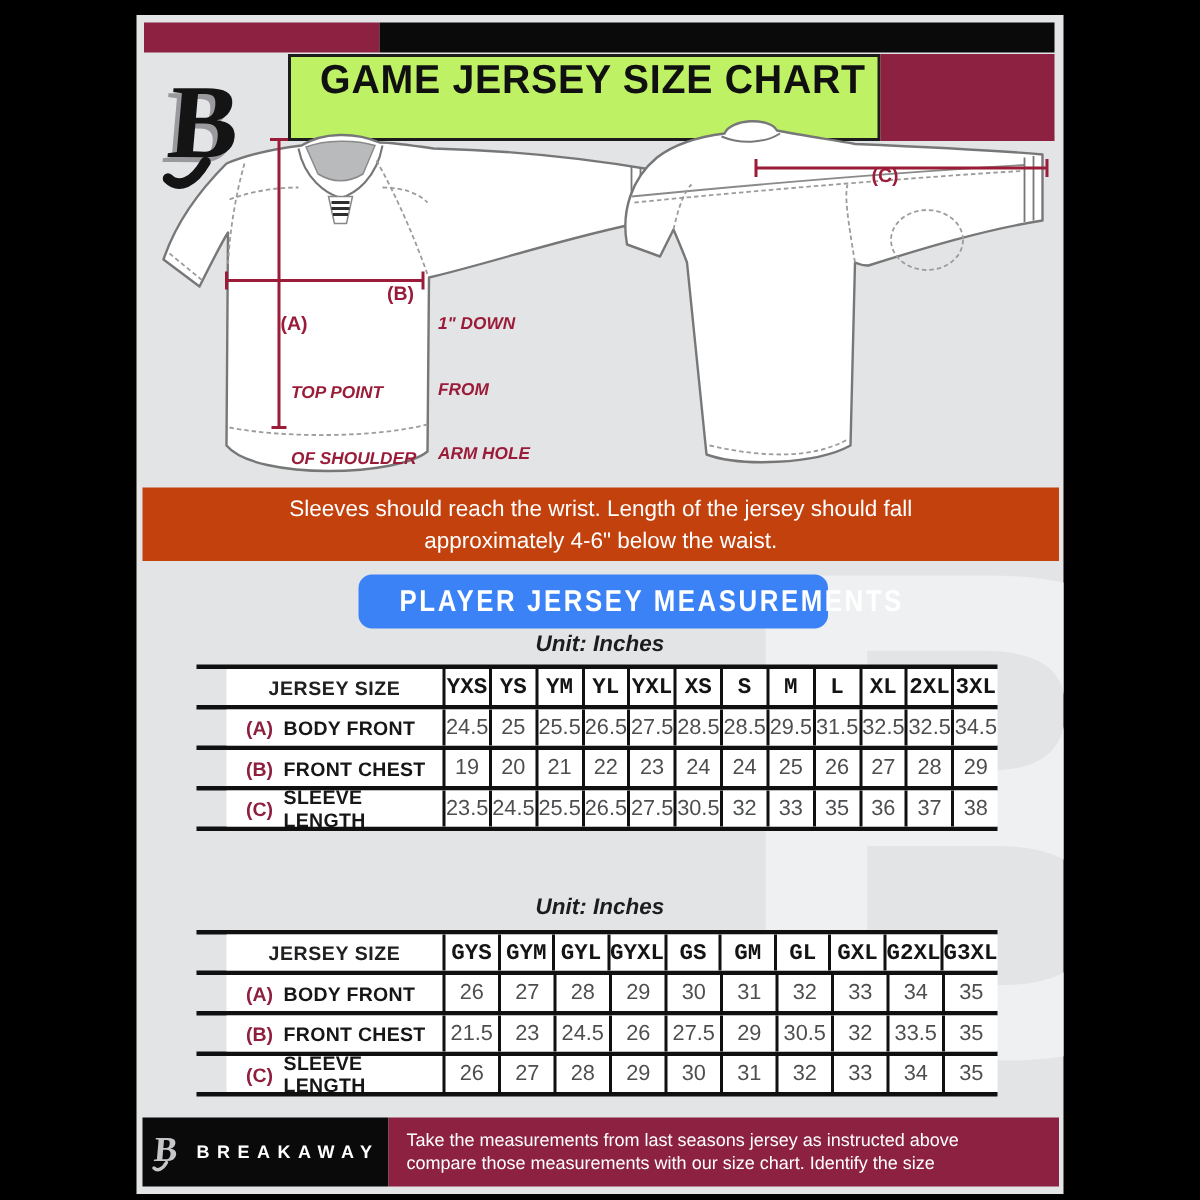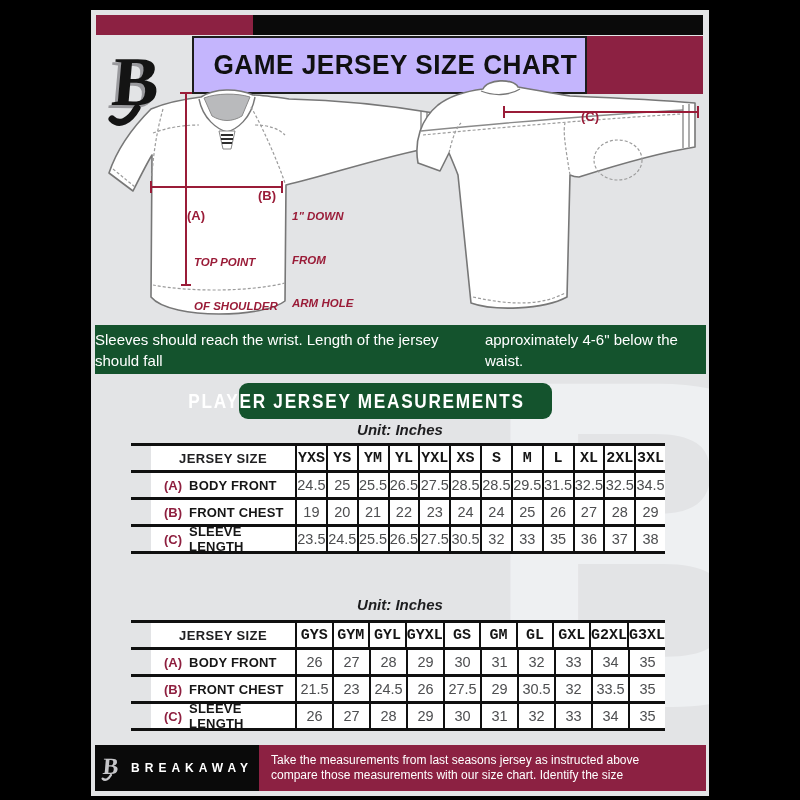--- a/index.html
+++ b/index.html
@@ -10,41 +10,41 @@
   #content > *{position:absolute;z-index:1;}
 
   
   .watermark{left:388px;top:300px;font-size:470px;line-height:1;font-weight:bold;
              color:#eef0f2;z-index:0;user-select:none;}
 
   
   .top-bar{left:5px;top:5px;width:607px;height:20px;display:flex;}
   .top-bar .seg-maroon{width:157px;height:100%;background:#8c2142;}
   .top-bar .seg-black{flex:1;height:100%;background:#0a0a0a;}
-  .title-bar{left:101px;top:26px;width:395px;height:58px;background:#c4b5fd;
-             border:2px solid #1c1c1c;box-sizing:border-box;display:flex;align-items:center;}
+  .title-bar{left:101px;top:26px;width:395px;height:58px;background:#bef264;
+             border:2px solid #1c1c1c;box-sizing:border-box;display:flex;}
   .title-bar .t{padding-left:20px;font-size:27px;font-weight:800;letter-spacing:.5px;
                 color:#101010;white-space:nowrap;transform:scaleX(.97);transform-origin:left center;}
   .title-maroon{left:496px;top:26px;width:116px;height:58px;background:#8c2142;}
   .logo{left:20px;top:32px;width:58px;height:90px;}
 
   
   .ann{color:#9a1c38;white-space:pre;z-index:3;}
   .ann.key{font-weight:800;font-size:13px;}
   .ann.desc{font-style:italic;font-weight:600;font-size:11.5px;line-height:14.5px;}
   .ann.center{text-align:center;}
 
   
-  .notice{left:4px;top:315px;width:611px;height:49px;background:#14532d;color:#fff;
-          display:flex;flex-direction:row;align-items:center;justify-content:center;
+  .notice{left:4px;top:315px;width:611px;height:49px;background:#c2410c;color:#fff;
+          display:flex;flex-direction:column;align-items:center;justify-content:center;
           font-size:15px;line-height:21px;}
 
   
-  .sec-banner{height:36px;width:313px;left:148px;background:#14532d;border-radius:9px;
-              color:#fff;display:flex;align-items:center;justify-content:flex-end;}
+  .sec-banner{height:36px;width:313px;left:148px;background:#3b82f6;border-radius:9px;
+              color:#fff;display:flex;align-items:center;justify-content:flex-start;}
   .sec-banner .t{font-size:20px;font-weight:800;letter-spacing:2px;white-space:nowrap;
                  transform:scaleX(.86);}
   .unit{width:618px;left:0;text-align:center;font-style:italic;font-weight:700;
         font-size:15px;color:#1d1d1f;}
 
   
   .meas-table{left:40px;width:534px;border-top:3px solid #101010;}
   .trow{display:grid;border-bottom:3px solid #101010;padding-left:20px;}
   .tcell{background:#fff;display:flex;align-items:center;justify-content:center;height:24px;}
   .tcell.size,.tcell.val{border-left:2px solid #101010;}

